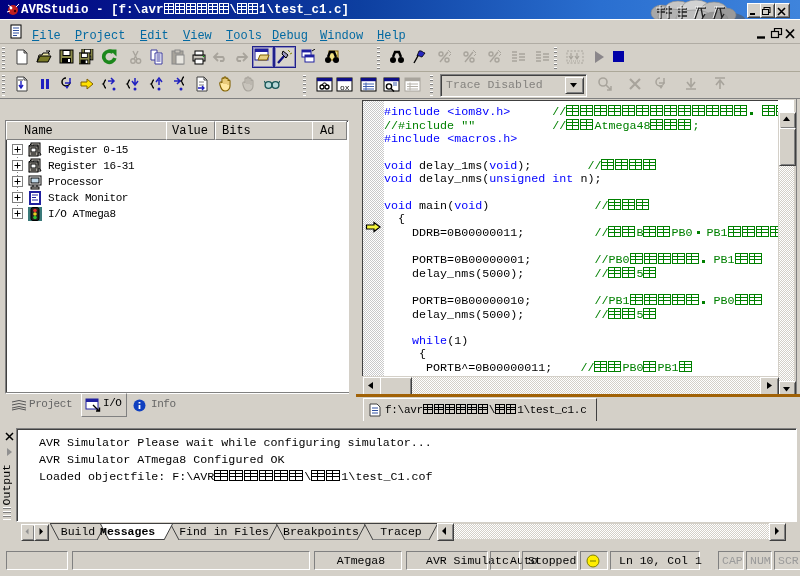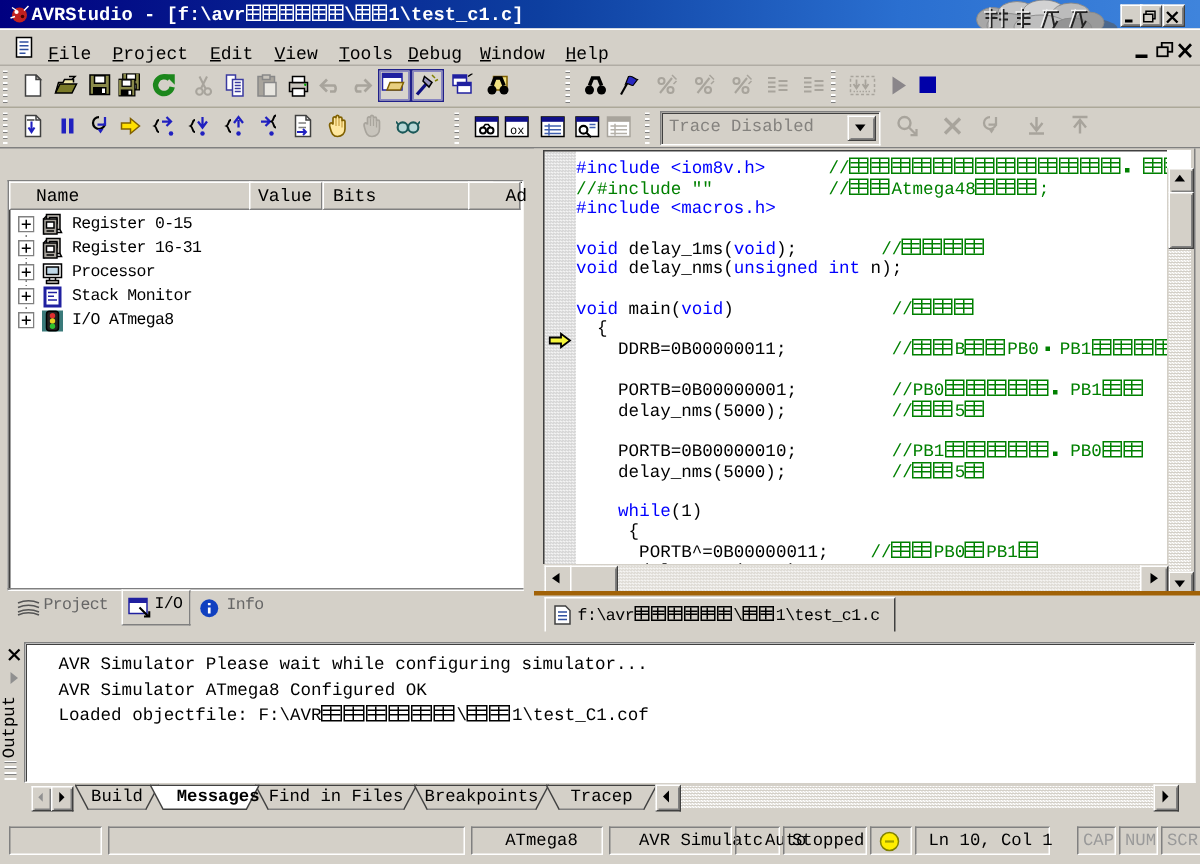--- a/index.html
+++ b/index.html
@@ -16,21 +16,21 @@
 
 .rz{border:1px solid;border-color:#fff #808080 #808080 #fff}
 .grip{background:repeating-linear-gradient(180deg,#fff 0,#fff 1px,#808080 1px,#808080 2px,#d4d0c8 2px,#d4d0c8 4px);width:3px}
 
 #title{position:absolute;left:0;top:0;width:800px;height:19px;background:linear-gradient(90deg,#000080 0%,#0d3fa0 45%,#2a6fd0 75%,#3f84dc 100%)}
 #ttxt{position:absolute;left:21px;top:3px;color:#fff;font:bold 12.5px "Liberation Mono",monospace;white-space:pre}
 #ttxt .c{width:10px;margin-right:1px;height:11px;vertical-align:-1px}
 .wbtn{position:absolute;top:3px;width:13px;height:13px;background:#d4d0c8;border:1px solid;border-color:#fff #404040 #404040 #fff;box-shadow:inset 1px 1px 0 #d4d0c8, inset -1px -1px 0 #808080}
 
 #menu{position:absolute;left:0;top:19px;width:800px;height:25px;background:#d4d0c8;border-top:1px solid #fff;border-bottom:1px solid #b0aca4;box-sizing:border-box}
-.mi{position:absolute;top:9px;font:12px "Liberation Mono",monospace;color:#000000;white-space:pre}
+.mi{position:absolute;top:9px;font:12px "Liberation Mono",monospace;color:#0369a1;white-space:pre}
 .mi u{text-decoration:underline}
 
 #tb1{position:absolute;left:0;top:44px;width:800px;height:28px;background:#d4d0c8;border-bottom:1px solid #aca899;box-sizing:border-box}
 #tb2{position:absolute;left:0;top:72px;width:800px;height:27px;background:#d4d0c8;border-bottom:1px solid #808080;box-sizing:border-box}
 
 #ws{position:absolute;left:2px;top:99px;width:350px;height:322px}
 #wshdr{position:absolute;left:0;top:1px;width:348px;height:19px;background:#d4d0c8;border:1px solid;border-color:#fff #808080 #808080 #fff}
 #wsbody{position:absolute;left:3px;top:21px;width:342px;height:272px;background:#fff;border:1px solid;border-color:#808080 #fff #fff #808080;box-shadow:inset 1px 1px 0 #404040}
 .colh{position:absolute;top:0;height:19px;background:#d4d0c8;border:1px solid;border-color:#fff #808080 #808080 #fff;font:12px "Liberation Mono",monospace;padding:2px 0 0 6px;box-sizing:border-box;white-space:pre}
 .trow{position:absolute;left:0;height:16px;font:11px "Liberation Mono",monospace;letter-spacing:-0.45px;white-space:pre;color:#000}
@@ -393,21 +393,21 @@
       <svg class="abs" style="left:712px;top:4px" width="16" height="16" viewBox="0 0 16 16">
         <path d="M8 13 v-8 M4 9 l4 -5 4 5 M3 2 h10" stroke="#a8a49c" stroke-width="1.6" fill="none"></path>
       </svg>
     </div>
 
 <div id="ws">
  <div id="wsbody">
   <div class="colh" style="left:0;width:163px;padding-left:17px">Name</div>
   <div class="colh" style="left:160px;width:49px;padding-left:5px">Value</div>
   <div class="colh" style="left:209px;width:114px">Bits</div>
-  <div class="colh" style="left:306px;width:35px;padding-left:24px">Ad</div>
+  <div class="colh" style="left:306px;width:35px;padding-left:7px">Ad</div>
         <div class="abs" style="left:11px;top:27px;width:1px;height:64px;background:repeating-linear-gradient(180deg,#808080 0 1px,transparent 1px 3px)"></div>
         <div class="trow" style="top:21px">
 <svg class="abs" style="left:6px;top:2px" width="11" height="11" viewBox="0 0 11 11">
             <rect x="0.5" y="0.5" width="10" height="10" fill="#fff" stroke="#808080"></rect>
             <path d="M2.5 5.5 h6 M5.5 2.5 v6" stroke="#000"></path>
           </svg>
 <svg class="abs" style="left:21px;top:0" width="16" height="16" viewBox="0 0 16 16">
             <g>
               <rect x="4" y="1" width="9" height="10" fill="#c8c4bc" stroke="#000"></rect>
               <rect x="6" y="3" width="5" height="4" fill="#fff" stroke="#000"></rect>
@@ -610,21 +610,21 @@
           <path d="M9 16.5 H65" stroke="#808080"></path>
         </svg>
         <div class="abs" style="left:364px;top:2px;width:74px;height:17px;font:normal 11.5px 'Liberation Mono',monospace;text-align:center;padding-top:2px;box-sizing:border-box;white-space:pre">Tracep</div>
         <div class="abs" style="left:100px;top:2px;width:73px;height:17px;background:#fff;clip-path:polygon(0 0,73px 0,64px 100%,9px 100%)"></div>
         <svg class="abs" style="left:100px;top:2px" width="73" height="17" viewBox="0 0 73 17">
           <path d="M0 0 L9 17" stroke="#404040"></path>
           <path d="M73 0 L64 17" stroke="#404040"></path>
           <path d="M0 0.5 H73" stroke="#404040"></path>
           <path d="M9 16.5 H64" stroke="#404040"></path>
         </svg>
-        <div class="abs" style="left:100px;top:2px;width:73px;height:17px;font:bold 11.5px 'Liberation Mono',monospace;text-align:right;padding-top:2px;box-sizing:border-box;white-space:pre">Messages</div>
+        <div class="abs" style="left:100px;top:2px;width:73px;height:17px;font:bold 11.5px 'Liberation Mono',monospace;text-align:left;padding-top:2px;box-sizing:border-box;white-space:pre">Messages</div>
         <div class="abs strack" style="left:437px;top:3px;width:347px;height:15px"></div>
         <div class="sbtn" style="left:437px;top:2px;width:15px;height:16px"><svg width="13" height="14" viewBox="0 0 13 14">
             <path d="M8 3 L4 7 L8 11 Z" fill="#000"></path>
           </svg></div>
         <div class="sbtn" style="left:769px;top:2px;width:15px;height:16px"><svg width="13" height="14" viewBox="0 0 13 14">
             <path d="M5 3 L9 7 L5 11 Z" fill="#000"></path>
           </svg></div>
       </div>
     </div>
 </div>

